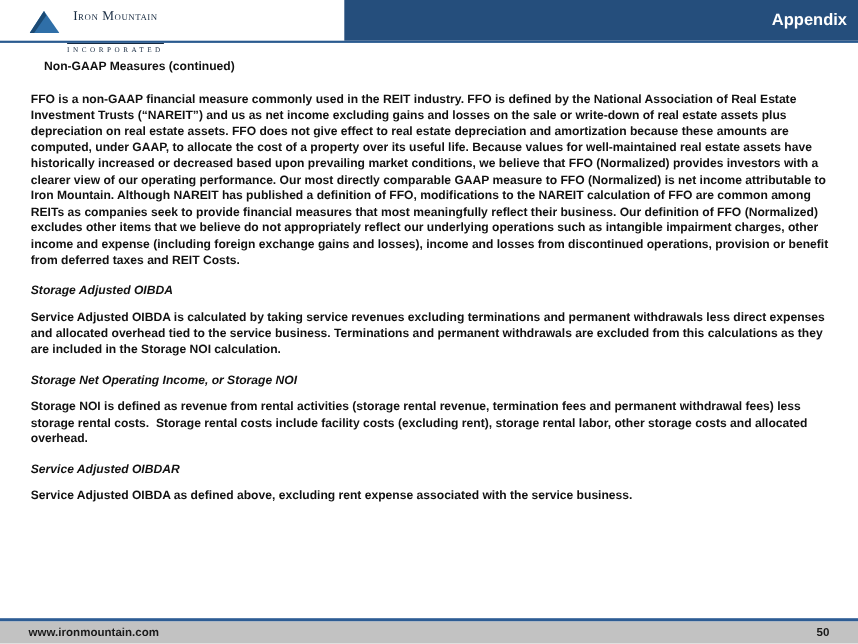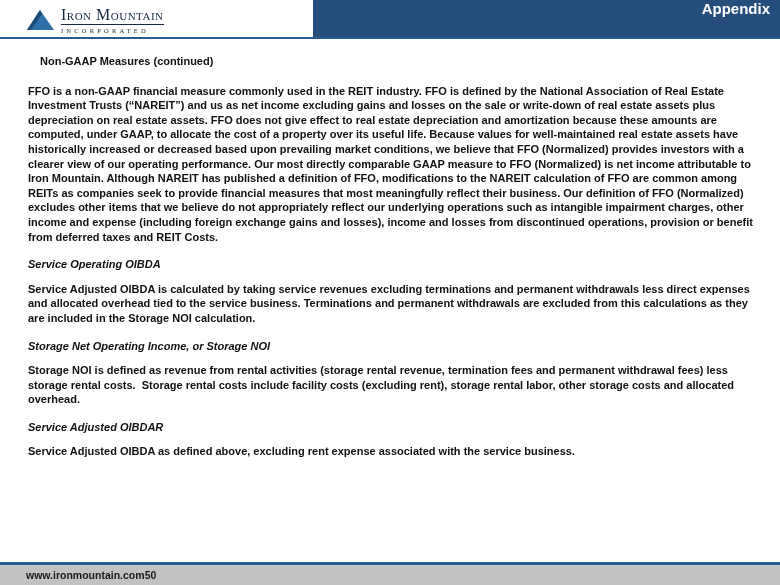--- a/index.html
+++ b/index.html
@@ -12,38 +12,39 @@
   }
 
   
   .header { position: absolute; top: 0; left: 0; right: 0; height: 40px; }
   .logo { position: absolute; top: 6px; left: 27px; display: flex; align-items: flex-start; }
   .logo-triangle { margin-top: 3px; margin-right: 7px; }
   .logo-text { display: flex; flex-direction: column; }
   .logo-name {
     font-family: "Liberation Serif", serif;
     font-variant: small-caps;
-    font-size: 16px;
+    font-size: 12px;
     letter-spacing: 0.5px;
     color: #16293f;
     line-height: 17px;
     border-bottom: 1.5px solid #16293f;
-    padding-bottom: 1px;
+    padding-bottom: 16px;
+    text-align: center;
   }
   .logo-sub {
     font-family: "Liberation Serif", serif;
     font-size: 6.5px;
     letter-spacing: 3.2px;
     color: #16293f;
     margin-top: 2px;
   }
   .appendix-tab {
     position: absolute; top: 0; left: 313px; right: 0; height: 37px;
     background: #254e7c;
-    display: flex; align-items: flex-start; justify-content: flex-end;
+    display: flex; align-items: center; justify-content: flex-end;
     padding-right: 10px;
     color: #ffffff; font-weight: bold; font-size: 15px;
   }
   .header-divider {
     position: absolute; top: 37px; left: 0; right: 0; height: 2px;
     background: #2a5a8f;
   }
 
   
   .content {
@@ -55,21 +56,21 @@
   .section p { margin: 0 0 13px; white-space: pre-wrap; font-weight: bold; }
 
   
   .footer-divider {
     position: absolute; left: 0; right: 0; top: 562px; height: 3px;
     background: #2d5c94;
   }
   .footer-bar {
     position: absolute; left: 0; right: 0; top: 565px; bottom: 0;
     background: #c2c2c2;
-    display: flex; align-items: center; justify-content: flex-start;
+    display: flex; align-items: center; justify-content: space-between;
     padding: 0 26px; box-sizing: border-box;
     font-size: 10.5px; font-weight: bold; color: #1a1a1a;
   }
 </style>
 </head>
 <body>
 
 <header class="header">
   <div class="logo">
     <span class="logo-triangle">
@@ -90,21 +91,21 @@
 </header>
 
 <main class="content">
   <h2 class="slide-subtitle">Non-GAAP Measures (continued)</h2>
 
   <section class="section">
     <p>FFO is a non-GAAP financial measure commonly used in the REIT industry. FFO is defined by the National Association of Real Estate Investment Trusts (“NAREIT”) and us as net income excluding gains and losses on the sale or write-down of real estate assets plus depreciation on real estate assets. FFO does not give effect to real estate depreciation and amortization because these amounts are computed, under GAAP, to allocate the cost of a property over its useful life. Because values for well-maintained real estate assets have historically increased or decreased based upon prevailing market conditions, we believe that FFO (Normalized) provides investors with a clearer view of our operating performance. Our most directly comparable GAAP measure to FFO (Normalized) is net income attributable to Iron Mountain. Although NAREIT has published a definition of FFO, modifications to the NAREIT calculation of FFO are common among REITs as companies seek to provide financial measures that most meaningfully reflect their business. Our definition of FFO (Normalized) excludes other items that we believe do not appropriately reflect our underlying operations such as intangible impairment charges, other income and expense (including foreign exchange gains and losses), income and losses from discontinued operations, provision or benefit from deferred taxes and REIT Costs.</p>
   </section>
 
   <section class="section">
-    <h3>Service Operating OIBDA</h3>
+    <h3>Storage Adjusted OIBDA</h3>
     <p>Service Adjusted OIBDA is calculated by taking service revenues excluding terminations and permanent withdrawals less direct expenses and allocated overhead tied to the service business. Terminations and permanent withdrawals are excluded from this calculations as they are included in the Storage NOI calculation.</p>
   </section>
 
   <section class="section">
     <h3>Storage Net Operating Income, or Storage NOI</h3>
     <p>Storage NOI is defined as revenue from rental activities (storage rental revenue, termination fees and permanent withdrawal fees) less storage rental costs.  Storage rental costs include facility costs (excluding rent), storage rental labor, other storage costs and allocated overhead.</p>
   </section>
 
   <section class="section">
     <h3>Service Adjusted OIBDAR</h3>

